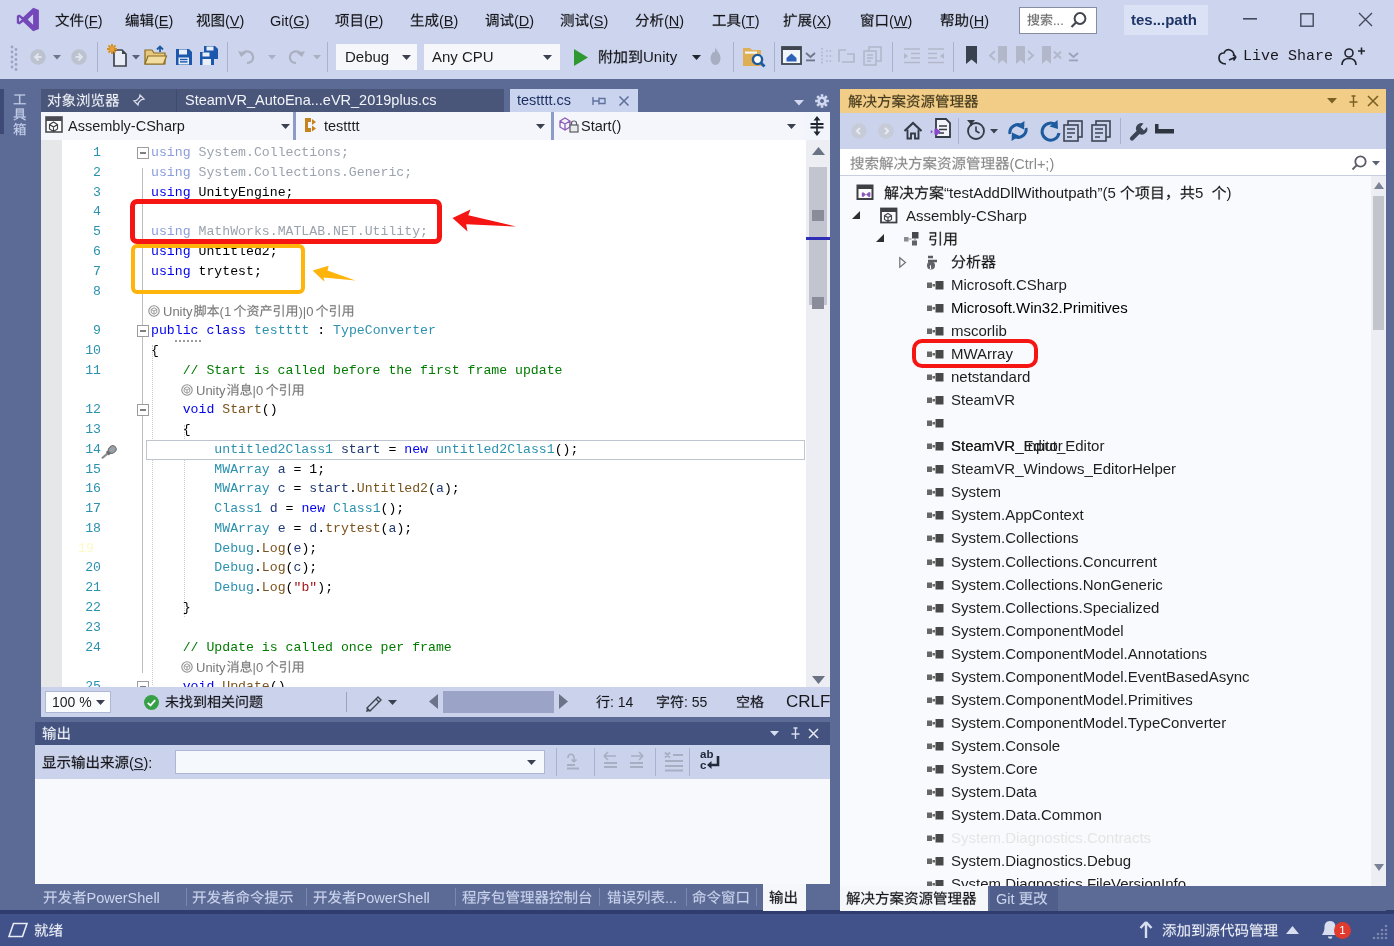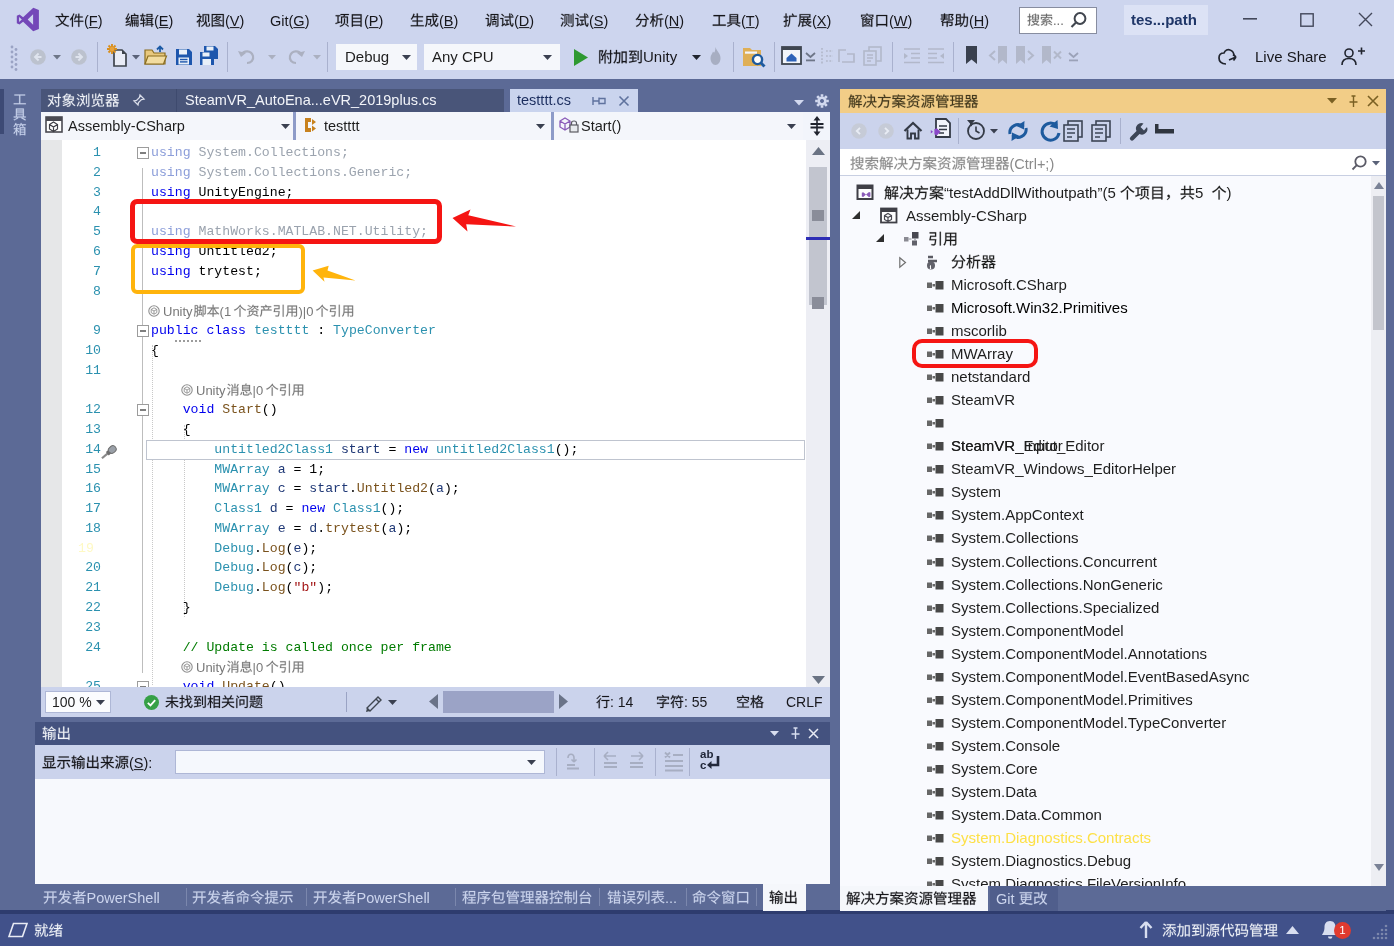--- a/index.html
+++ b/index.html
@@ -358,21 +358,21 @@
       <path d="M14 6.5 L21 13.5 M21 6.5 L14 13.5" stroke="#B2B8CA" stroke-width="2"></path>
     </svg>
     <svg style="position:absolute;left:1068px;top:52px;" width="11" height="10" viewBox="0 0 11 10">
       <path d="M1 1 L5.5 5 L10 1" stroke="#9BA2B8" stroke-width="1.8" fill="none"></path>
       <rect x="1" y="7.5" width="9" height="1.8" fill="#9BA2B8"></rect>
     </svg>
     <svg style="position:absolute;left:1218px;top:48px;" width="20" height="18" viewBox="0 0 20 18">
       <path d="M8 16 C3 16 1 13 1 10 C1 7 3 5 6 5 C7 2 10 1 12 2 C15 3 16 5 16 8" fill="none" stroke="#20242E" stroke-width="1.7"></path>
       <path d="M11 12 L18 9 M18 9 L15 6.5 M18 9 L15.5 12.5" stroke="#20242E" stroke-width="1.7" fill="none"></path>
     </svg>
-    <div style="position:absolute;left:1243px;top:47px;height:20px;line-height:20px;font-size:15px;color:#17171C;white-space:pre;font-family:Liberation Sans, sans-serif;margin-left:12px;">Live Share</div>
+    <div style="position:absolute;left:1243px;top:47px;height:20px;line-height:20px;font-size:15px;color:#17171C;white-space:pre;font-family:Liberation Mono, monospace;">Live Share</div>
     <svg style="position:absolute;left:1340px;top:47px;" width="26" height="20" viewBox="0 0 26 20">
       <circle cx="9" cy="6" r="4" fill="none" stroke="#20242E" stroke-width="1.6"></circle>
       <path d="M2 18 C2 13 5 11.5 9 11.5 C13 11.5 16 13 16 18" fill="none" stroke="#20242E" stroke-width="1.6"></path>
       <path d="M18 4 h7 M21.5 0.5 v7" stroke="#20242E" stroke-width="1.6"></path>
     </svg>
     <div style="position:absolute;left:0px;top:89px;width:4px;height:45px;background:#3D4A75;"></div>
     <svg style="position:absolute;left:13px;top:87.5px;" width="15" height="23" viewBox="0 0 15 23">
       <use href="#g5de5" transform="translate(0.0,16.29) scale(0.0135,-0.0135)" fill="#CBD5EE" stroke="#CBD5EE" stroke-width="14"></use>
     </svg>
     <svg style="position:absolute;left:13px;top:102.5px;" width="15" height="23" viewBox="0 0 15 23">
@@ -464,20 +464,21 @@
     <div class="code" style="left:55px;top:241.9px;width:46px;text-align:right;color:#2B91AF">6</div>
     <div class="code" style="left:151px;top:241.9px"><span style="color:#0000EE">using</span><span style="color:#000000"> Untitled2;</span></div>
     <div class="code" style="left:55px;top:261.7px;width:46px;text-align:right;color:#2B91AF">7</div>
     <div class="code" style="left:151px;top:261.7px"><span style="color:#0000EE">using</span><span style="color:#000000"> trytest;</span></div>
     <div class="code" style="left:55px;top:281.5px;width:46px;text-align:right;color:#2B91AF">8</div>
     <div class="code" style="left:55px;top:321.0px;width:46px;text-align:right;color:#2B91AF">9</div>
     <div class="code" style="left:151px;top:321.0px"><span style="color:#0000EE">public</span><span style="color:#000000"> </span><span style="color:#0000EE">class</span><span style="color:#000000"> </span><span style="color:#2B91AF">testttt</span><span style="color:#000000"> : </span><span style="color:#2B91AF">TypeConverter</span></div>
     <div class="code" style="left:55px;top:340.8px;width:46px;text-align:right;color:#2B91AF">10</div>
     <div class="code" style="left:151px;top:340.8px"><span style="color:#000000">{</span></div>
     <div class="code" style="left:55px;top:360.6px;width:46px;text-align:right;color:#2B91AF">11</div>
+    <div class="code" style="left:151px;top:360.6px"><span style="color:#007B00">    // Start is called before the first frame update</span></div>
     <div class="code" style="left:55px;top:400.1px;width:46px;text-align:right;color:#2B91AF">12</div>
     <div class="code" style="left:151px;top:400.1px"><span style="color:#000000">    </span><span style="color:#0000EE">void</span><span style="color:#000000"> </span><span style="color:#7A521C">Start</span><span style="color:#000000">()</span></div>
     <div class="code" style="left:55px;top:419.9px;width:46px;text-align:right;color:#2B91AF">13</div>
     <div class="code" style="left:151px;top:419.9px"><span style="color:#000000">    {</span></div>
     <div class="code" style="left:55px;top:439.7px;width:46px;text-align:right;color:#2B91AF">14</div>
     <div class="code" style="left:151px;top:439.7px"><span style="color:#000000">        </span><span style="color:#2B91AF">untitled2Class1</span><span style="color:#000000"> </span><span style="color:#1F3876">start</span><span style="color:#000000"> = </span><span style="color:#0000EE">new</span><span style="color:#000000"> </span><span style="color:#2B91AF">untitled2Class1</span><span style="color:#000000">();</span></div>
     <div class="code" style="left:55px;top:459.5px;width:46px;text-align:right;color:#2B91AF">15</div>
     <div class="code" style="left:151px;top:459.5px"><span style="color:#000000">        </span><span style="color:#2B91AF">MWArray</span><span style="color:#000000"> </span><span style="color:#1F3876">a</span><span style="color:#000000"> = 1;</span></div>
     <div class="code" style="left:55px;top:479.3px;width:46px;text-align:right;color:#2B91AF">16</div>
     <div class="code" style="left:151px;top:479.3px"><span style="color:#000000">        </span><span style="color:#2B91AF">MWArray</span><span style="color:#000000"> </span><span style="color:#1F3876">c</span><span style="color:#000000"> = </span><span style="color:#1F3876">start</span><span style="color:#000000">.</span><span style="color:#7A521C">Untitled2</span><span style="color:#000000">(</span><span style="color:#1F3876">a</span><span style="color:#000000">);</span></div>
@@ -626,21 +627,21 @@
     </svg>
     <svg style="position:absolute;left:656px;top:690.0px;" width="53" height="24" viewBox="0 0 53 24">
       <use href="#g5b57" transform="translate(0.0,16.97) scale(0.014,-0.014)" fill="#17171C" stroke="#17171C" stroke-width="14"></use>
       <use href="#g7b26" transform="translate(14.0,16.97) scale(0.014,-0.014)" fill="#17171C" stroke="#17171C" stroke-width="14"></use>
       <text x="28.0" y="16.97" font-family="Liberation Sans" font-size="14px" fill="#17171C">: 55</text>
     </svg>
     <svg style="position:absolute;left:736px;top:690.0px;" width="30" height="24" viewBox="0 0 30 24">
       <use href="#g7a7a" transform="translate(0.0,16.97) scale(0.014,-0.014)" fill="#17171C" stroke="#17171C" stroke-width="14"></use>
       <use href="#g683c" transform="translate(14.0,16.97) scale(0.014,-0.014)" fill="#17171C" stroke="#17171C" stroke-width="14"></use>
     </svg>
-    <div style="position:absolute;left:786px;top:692px;height:20px;line-height:20px;font-size:14px;color:#17171C;white-space:pre;font-family:'Liberation Sans',sans-serif;">CRLF</div>
+    <div style="position:absolute;left:786px;top:692px;height:20px;line-height:20px;font-size:17px;color:#17171C;white-space:pre;font-family:'Liberation Sans',sans-serif;">CRLF</div>
     <div style="position:absolute;left:35px;top:722px;width:795px;height:23px;background:#44527F;"></div>
     <svg style="position:absolute;left:42px;top:720.5px;" width="31" height="25" viewBox="0 0 31 25">
       <use href="#g8f93" transform="translate(0.0,17.65) scale(0.0145,-0.0145)" fill="#F2F4F9" stroke="#F2F4F9" stroke-width="14"></use>
       <use href="#g51fa" transform="translate(14.5,17.65) scale(0.0145,-0.0145)" fill="#F2F4F9" stroke="#F2F4F9" stroke-width="14"></use>
     </svg>
     <svg style="position:absolute;left:770px;top:730.5px;" width="9" height="5" viewBox="0 0 9 5">
       <path d="M0 0 L9 0 L4.5 4.95 Z" fill="#D8DEF0"></path>
     </svg>
     <svg style="position:absolute;left:789px;top:727px;" width="12" height="13" viewBox="0 0 12 13">
       <path d="M4.5 1 L8.5 1 M6.5 1 L6.5 7 M2.5 7 L10.5 7 M6.5 7 L6.5 12" stroke="#D8DEF0" stroke-width="1.4"></path>
@@ -1042,21 +1043,21 @@
       <rect x="0" y="2.5" width="5" height="5.5" fill="#676767"></rect>
       <rect x="5.5" y="4" width="2.5" height="2.5" fill="#676767"></rect>
       <rect x="8.5" y="1" width="8" height="8.5" fill="#484848"></rect>
     </svg>
     <div style="position:absolute;left:951px;top:805.1px;height:20px;line-height:20px;font-size:15px;color:#1E1E1E;white-space:pre;font-family:'Liberation Sans',sans-serif;">System.Data.Common</div>
     <svg style="position:absolute;left:927px;top:833.2px;" width="17" height="11" viewBox="0 0 17 11">
       <rect x="0" y="2.5" width="5" height="5.5" fill="#676767"></rect>
       <rect x="5.5" y="4" width="2.5" height="2.5" fill="#676767"></rect>
       <rect x="8.5" y="1" width="8" height="8.5" fill="#484848"></rect>
     </svg>
-    <div style="position:absolute;left:951px;top:828.2px;height:20px;line-height:20px;font-size:15px;color:#fde047;white-space:pre;font-family:'Liberation Sans',sans-serif;">System.Diagnostics.Contracts</div>
+    <div style="position:absolute;left:951px;top:828.2px;height:20px;line-height:20px;font-size:15px;color:#e5e5e5;white-space:pre;font-family:'Liberation Sans',sans-serif;">System.Diagnostics.Contracts</div>
     <svg style="position:absolute;left:927px;top:856.2px;" width="17" height="11" viewBox="0 0 17 11">
       <rect x="0" y="2.5" width="5" height="5.5" fill="#676767"></rect>
       <rect x="5.5" y="4" width="2.5" height="2.5" fill="#676767"></rect>
       <rect x="8.5" y="1" width="8" height="8.5" fill="#484848"></rect>
     </svg>
     <div style="position:absolute;left:951px;top:851.2px;height:20px;line-height:20px;font-size:15px;color:#1E1E1E;white-space:pre;font-family:'Liberation Sans',sans-serif;">System.Diagnostics.Debug</div>
     <svg style="position:absolute;left:927px;top:879.3px;" width="17" height="11" viewBox="0 0 17 11">
       <rect x="0" y="2.5" width="5" height="5.5" fill="#676767"></rect>
       <rect x="5.5" y="4" width="2.5" height="2.5" fill="#676767"></rect>
       <rect x="8.5" y="1" width="8" height="8.5" fill="#484848"></rect>

